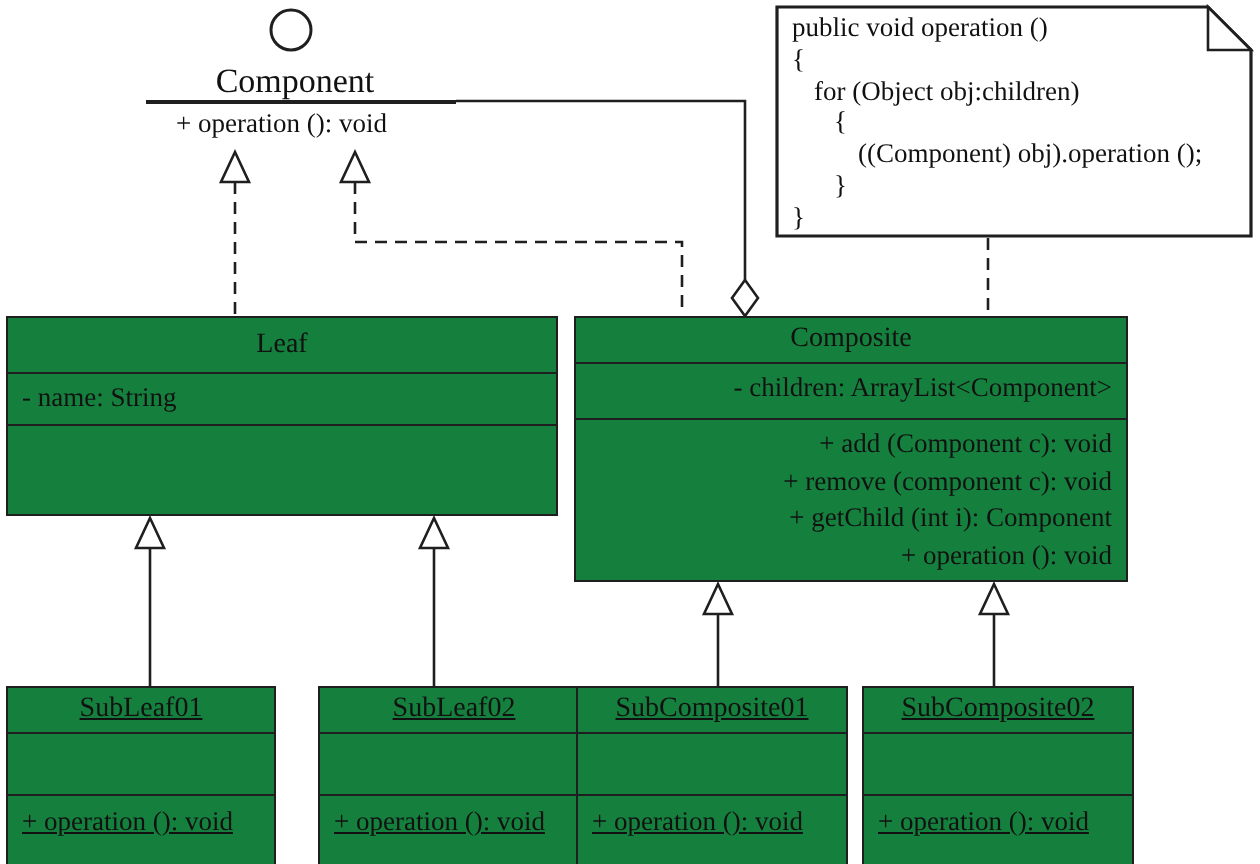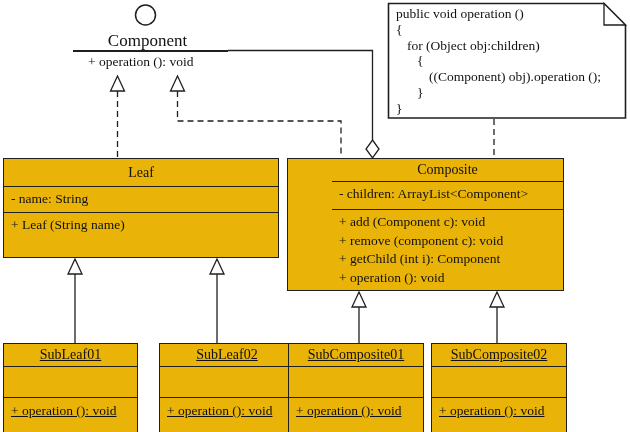--- a/index.html
+++ b/index.html
@@ -4,41 +4,41 @@
 <style>
   html,body{margin:0;padding:0;background:#fff;}
   .canvas{
     position:relative;width:630px;height:432px;background:#ffffff;
     font-family:"Liberation Serif", serif;color:#111;overflow:hidden;
   }
   svg.layer{position:absolute;left:0;top:0;width:630px;height:432px;}
 
   
   .cls{
-    position:absolute;border:1.5px solid #1f1f1f;background:#eab308;
+    position:absolute;border:1.5px solid #1f1f1f;background:#15803d;
     box-sizing:border-box;display:flex;flex-direction:column;
   }
   .cls-title{
     border-bottom:1.5px solid #1f1f1f;display:flex;align-items:center;justify-content:center;
     font-size:14px;white-space:nowrap;box-sizing:border-box;
   }
   .cls-attrs{
     border-bottom:1.5px solid #1f1f1f;padding:3px 7px;font-size:13.5px;box-sizing:border-box;
   }
   .cls-methods{flex:1;padding:3px 7px;font-size:13.5px;box-sizing:border-box;}
   .mline{line-height:18px;white-space:nowrap;}
 
   #box-leaf{left:3px;top:158px;width:276px;height:100px;}
   #box-leaf .cls-title{height:28px;}
   #box-leaf .cls-attrs{height:26px;}
 
-  #box-composite{left:287px;top:158px;width:277px;height:133px;padding-left:44px;}
+  #box-composite{left:287px;top:158px;width:277px;height:133px;}
   #box-composite .cls-title{height:25px;}
   #box-composite .cls-attrs{height:29px;}
-  #box-composite .mline{line-height:18.5px;}
+  #box-composite .mline{line-height:18.5px;text-align:right;}
 
   .subcls{top:343px;height:94px;text-decoration:underline;}
   .subcls .cls-title{height:23px;}
   .subcls .cls-attrs{height:31px;}
   .subcls .cls-methods{padding-top:4px;}
   #box-subleaf01{left:3px;width:135px;}
   #box-subleaf02{left:159px;width:136px;justify-content:center;}
   #box-subcomposite01{left:288px;width:136px;}
   #box-subcomposite02{left:431px;width:136px;}
 
@@ -106,21 +106,20 @@
     <div class="nline i2">}</div>
     <div class="nline">}</div>
   </div>
 
   <div class="cls" id="box-leaf">
     <div class="cls-title">Leaf</div>
     <div class="cls-attrs">
       <div class="mline">- name: String</div>
     </div>
     <div class="cls-methods">
-      <div class="mline">+ Leaf (String name)</div>
     </div>
   </div>
 
   <div class="cls" id="box-composite">
     <div class="cls-title">Composite</div>
     <div class="cls-attrs">
       <div class="mline">- children: ArrayList&lt;Component&gt;</div>
     </div>
     <div class="cls-methods">
       <div class="mline">+ add (Component c): void</div>

